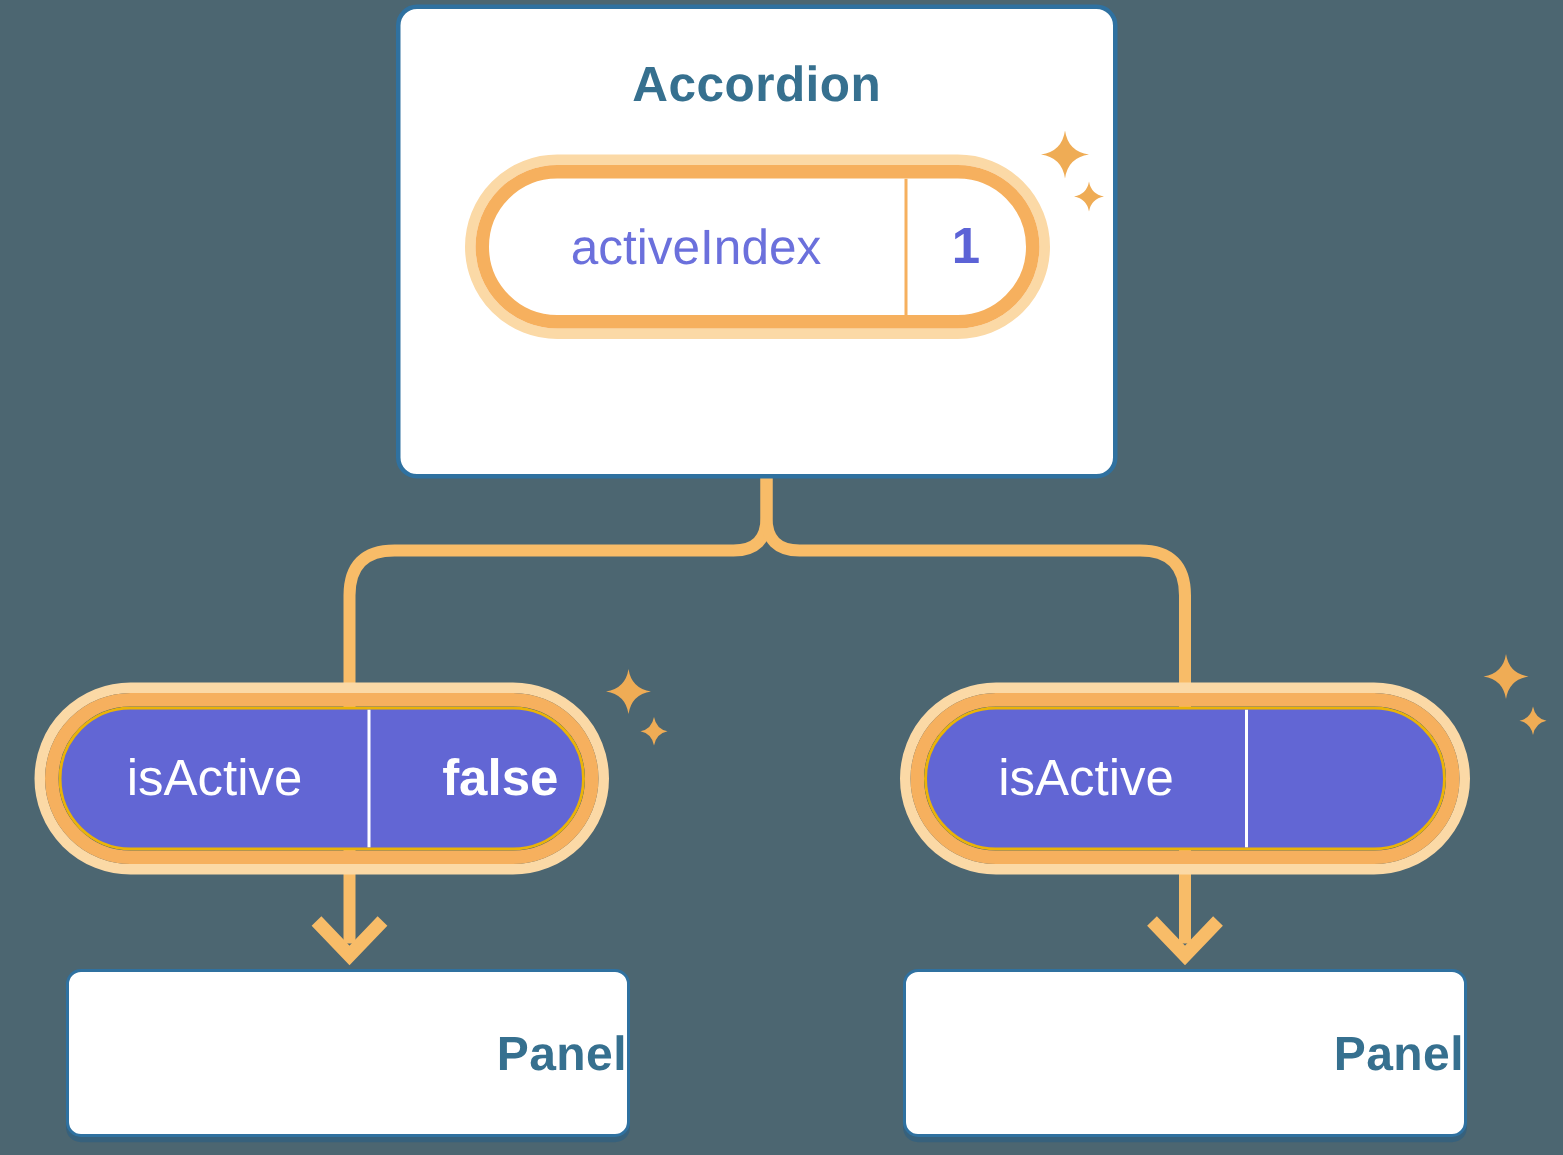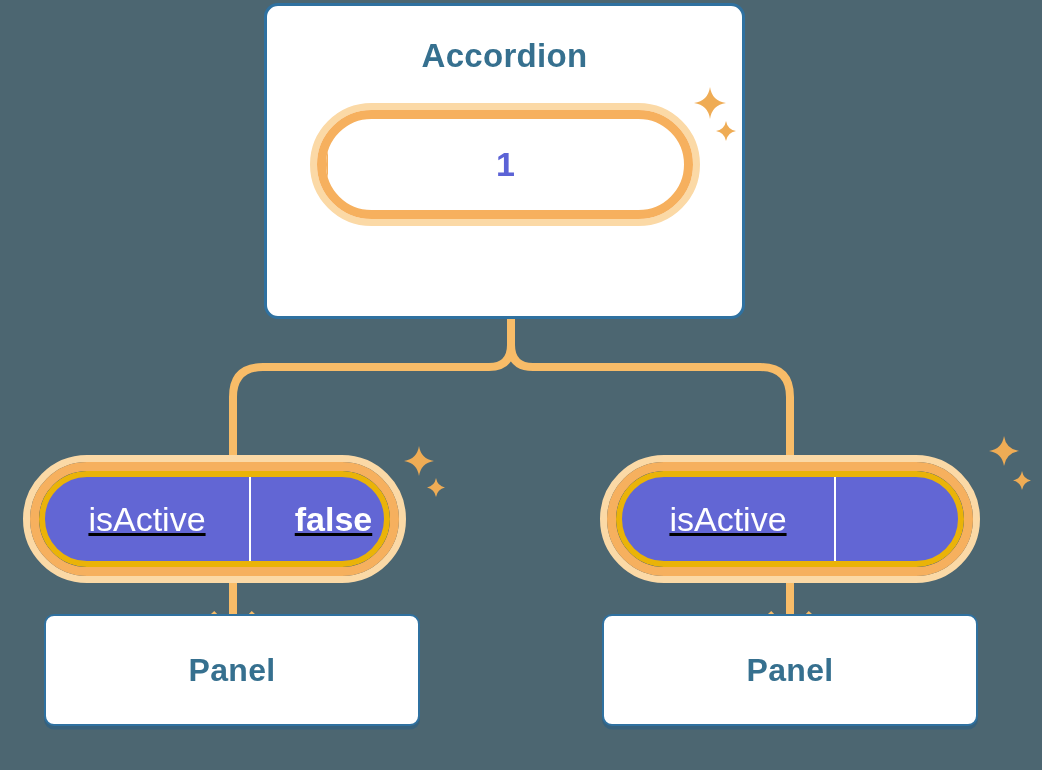--- a/index.html
+++ b/index.html
@@ -42,24 +42,25 @@
   }
   .card-title {
     color: #36708F;
     font-size: 33px;
     font-weight: 600;
     margin-top: 31px;
     letter-spacing: 0.3px;
   }
   .panel-card {
     width: 376px; height: 112px;
-    top: 614px;
+    top: 646px;
     border-width: 2.5px;
     border-radius: 10px;
     box-shadow: 0 3.5px 0 rgba(38, 92, 133, 0.55);
+    justify-content: flex-end;
   }
   .panel-left  { left: 44px; }
   .panel-right { left: 602px; }
   .panel-label {
     color: #36708F;
     font-size: 32px;
     font-weight: 600;
     letter-spacing: 0.3px;
   }
 
@@ -99,26 +100,25 @@
   .state-pill .divider { width: 2px; height: 100%; background: #F6B05E; }
   .state-label { color: #6B70DC; font-size: 33px; }
   .state-value { color: #5C63D6; font-size: 34px; font-weight: 700; }
 
   .prop-pill { top: 455px; height: 128px; }
   .prop-pill-left  { left: 23px;  width: 383px; }
   .prop-pill-right { left: 600px; width: 380px; }
   .prop-pill .pill-inner {
     width: 100%; height: 100%;
     background: #6266D4;
-    border: 6px solid #eab308;
+    border: 2px solid #eab308;
     border-radius: 999px;
     box-sizing: border-box;
     display: flex;
     overflow: hidden;
-    text-decoration: underline;
   }
   .prop-pill .divider { width: 2px; height: 100%; background: #ffffff; }
   .prop-pill-left  .seg-label { width: 204px; }
   .prop-pill-right .seg-label { width: 212px; }
   .prop-pill .seg-value { flex: 1; padding-left: 32px; }
   .prop-label { color: #ffffff; font-size: 34px; font-weight: 400; }
   .prop-value { color: #ffffff; font-size: 34px; font-weight: 700; }
 </style>
 </head>
 <body>
@@ -133,20 +133,23 @@
     <g fill="none" stroke="#F8BC68" stroke-width="9" stroke-linejoin="miter">
       <path d="M 211 614 L 233 637 L 255 614"></path>
       <path d="M 768 614 L 790 637 L 812 614"></path>
     </g>
   </svg>
 
   <div class="card accordion-card">
     <div class="card-title">Accordion</div>
     <div class="pill-glow state-pill">
       <div class="pill-ring">
+        <div class="pill-seg seg-label">
+          <span class="state-label">activeIndex</span>
+        </div>
         <div class="divider"></div>
         <div class="pill-seg seg-value">
           <span class="state-value">1</span>
         </div>
       </div>
     </div>
   </div>
 
   <div class="pill-glow prop-pill prop-pill-left">
     <div class="pill-ring">

